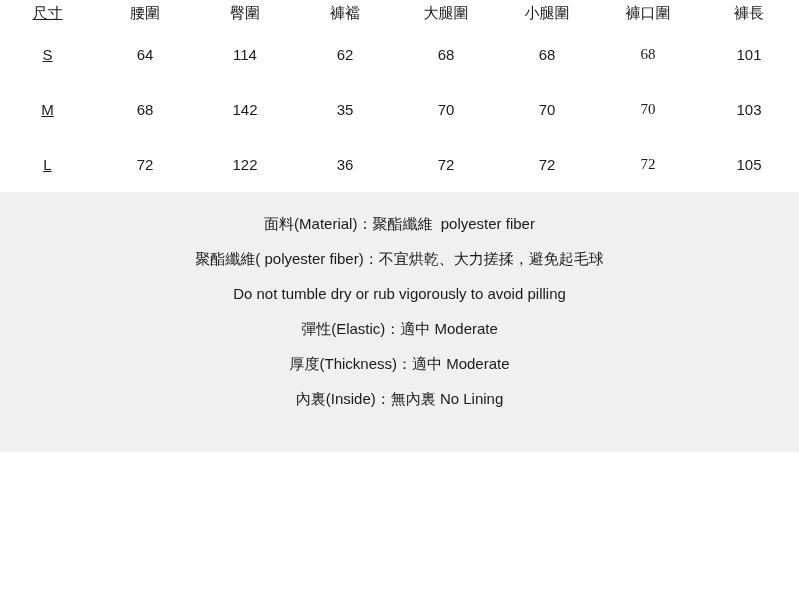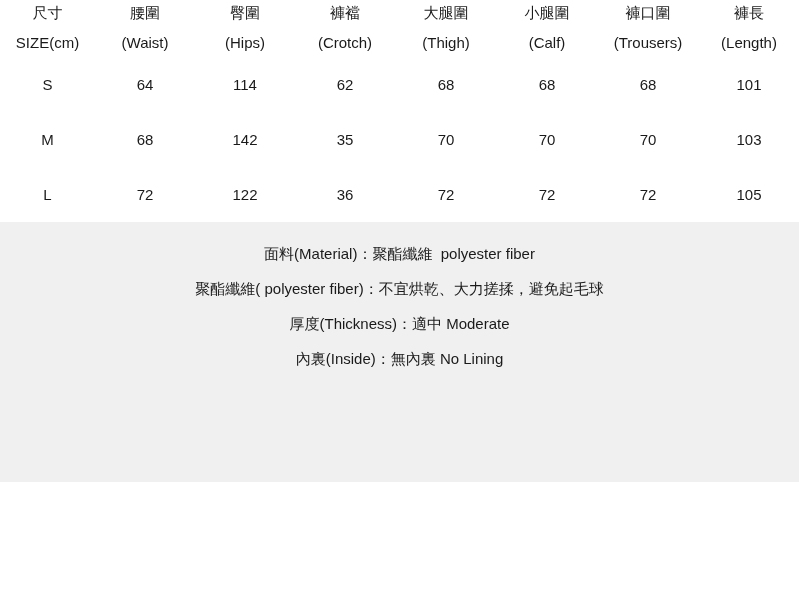--- a/index.html
+++ b/index.html
@@ -63,55 +63,45 @@
     text-align: center;
     height: 260px;
     box-sizing: border-box;
   }
   .note-line {
     font-size: 15px;
     color: #1a1a1a;
     line-height: 35px;
     white-space: pre;
   }
-  .col-0 { width: 95px; }
+  .col-0 { width: 95px; text-decoration: underline; }
   .col-1 { width: 100px; }
   .col-2 { width: 100px; }
   .col-3 { width: 100px; }
   .col-4 { width: 102px; }
   .col-5 { width: 100px; }
-  .col-6 { width: 102px; }
+  .col-6 { width: 102px; font-family: Liberation Serif, serif; }
   .col-7 { width: 100px; }
 </style>
 </head>
 <body>
 
 <div class="sheet">
 
   <table class="size-table">
     <tbody>
       <tr class="hdr-row-1">
         <td class="col-0">尺寸</td>
         <td class="col-1">腰圍</td>
         <td class="col-2">臀圍</td>
         <td class="col-3">褲襠</td>
         <td class="col-4">大腿圍</td>
         <td class="col-5">小腿圍</td>
         <td class="col-6">褲口圍</td>
         <td class="col-7">褲長</td>
-      </tr>
-      <tr class="hdr-row-2">
-        <td class="col-0">SIZE(cm)</td>
-        <td class="col-1">(Waist)</td>
-        <td class="col-2">(Hips)</td>
-        <td class="col-3">(Crotch)</td>
-        <td class="col-4">(Thigh)</td>
-        <td class="col-5">(Calf)</td>
-        <td class="col-6">(Trousers)</td>
-        <td class="col-7">(Length)</td>
       </tr>
 
       <tr class="data-row">
         <td class="col-0">S</td>
         <td class="col-1">64</td>
         <td class="col-2">114</td>
         <td class="col-3">62</td>
         <td class="col-4">68</td>
         <td class="col-5">68</td>
         <td class="col-6">68</td>
@@ -137,17 +127,19 @@
         <td class="col-6">72</td>
         <td class="col-7">105</td>
       </tr>
 
     </tbody>
   </table>
 
   <div class="notes">
     <div class="note-line">面料(Material)：聚酯纖維  polyester fiber</div>
     <div class="note-line">聚酯纖維( polyester fiber)：不宜烘乾、大力搓揉，避免起毛球</div>
+    <div class="note-line">Do not tumble dry or rub vigorously to avoid pilling</div>
+    <div class="note-line">彈性(Elastic)：適中 Moderate</div>
     <div class="note-line">厚度(Thickness)：適中 Moderate</div>
     <div class="note-line">內裏(Inside)：無內裏 No Lining</div>
   </div>
 
 </div>
 
 </body></html>

